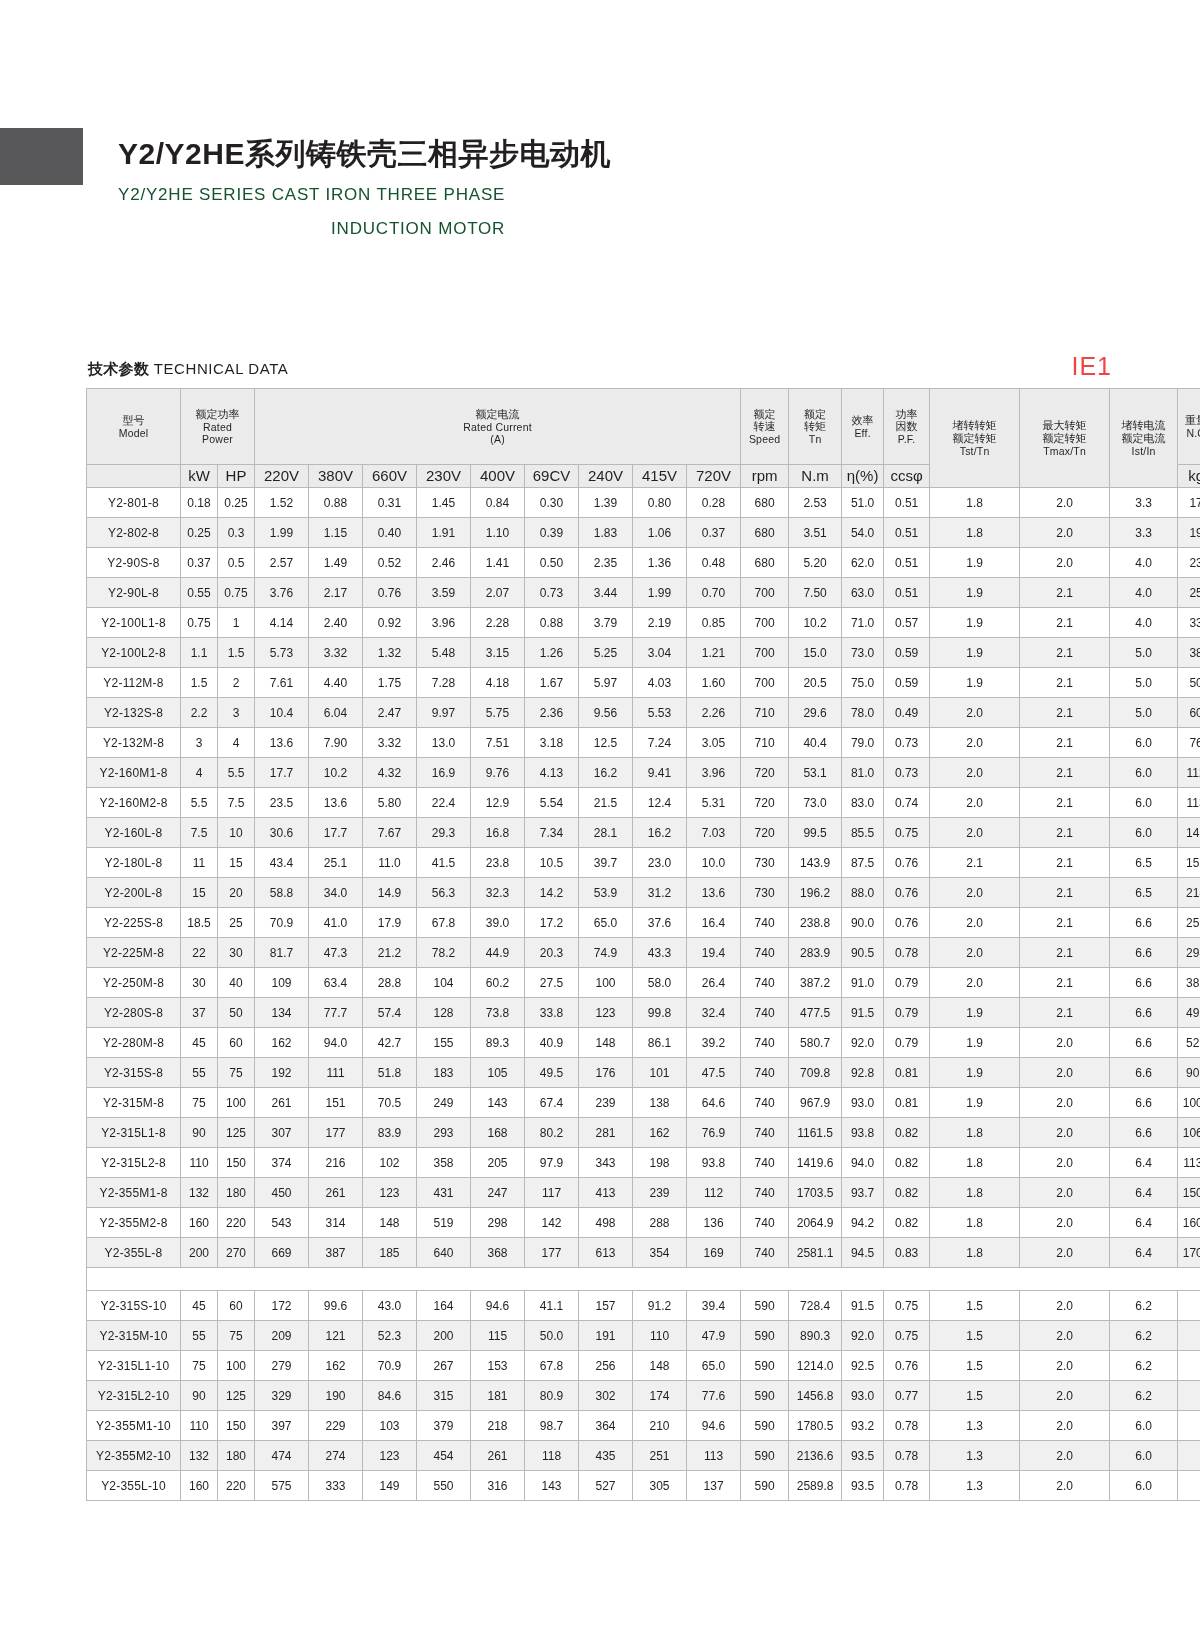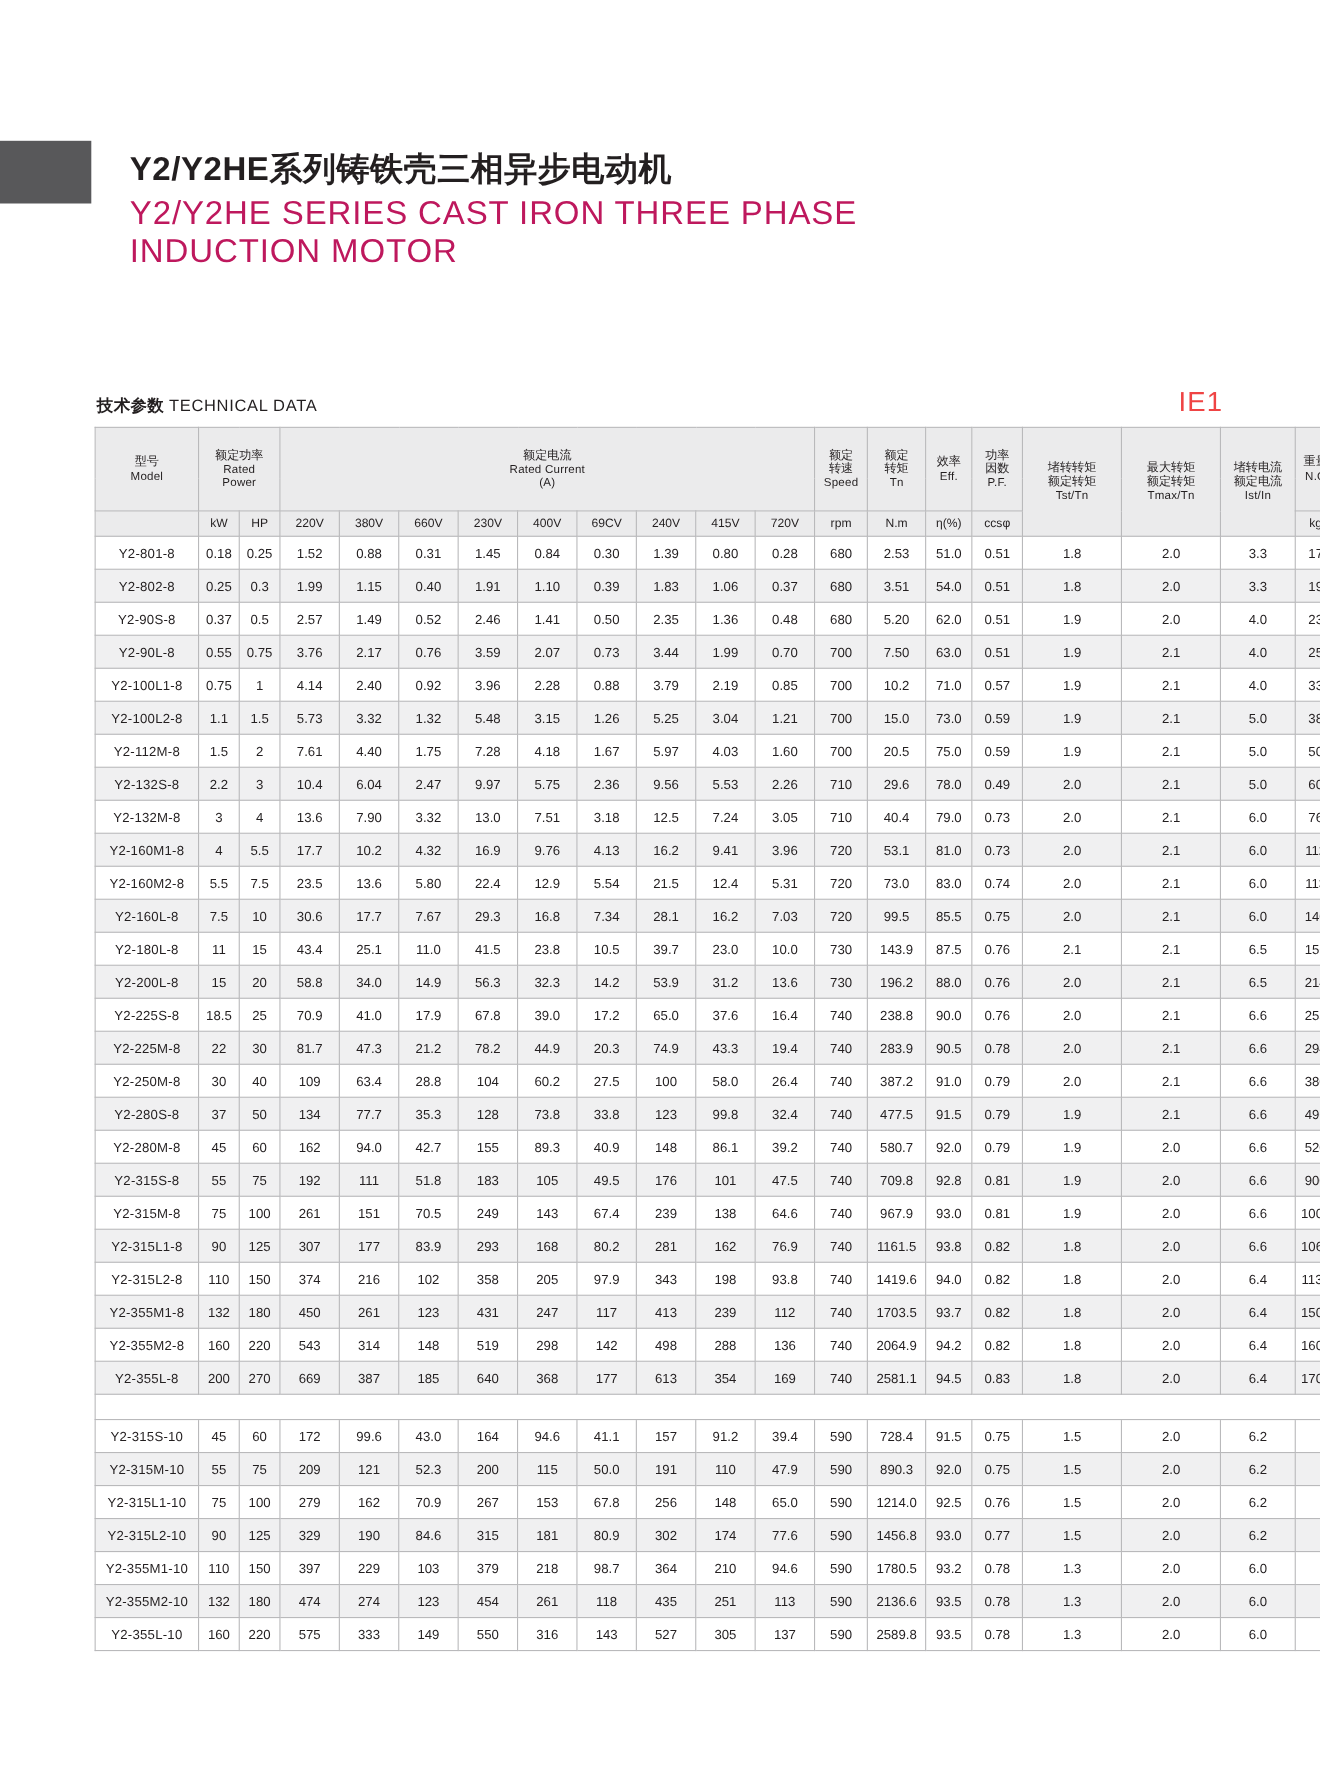--- a/index.html
+++ b/index.html
@@ -43,26 +43,27 @@
     font-size: 30px;
     font-weight: bold;
     letter-spacing: 0.5px;
     color: #231f20;
     white-space: nowrap;
   }
   .title-en {
     position: absolute;
     left: 118px;
     top: 50px;
-    font-size: 30px;
+    font-size: 17px;
     font-weight: normal;
     letter-spacing: 0.8px;
     line-height: 34px;
-    color: #be185d;
+    color: #14532d;
     white-space: pre-line;
+    text-align: right;
   }
   
   .section-label {
     position: absolute;
     left: 88px;
     top: 360px;
     font-size: 15px;
     font-weight: bold;
     color: #231f20;
     letter-spacing: 0.3px;
@@ -110,21 +111,21 @@
     letter-spacing: 0;
   }
   .hdr-en {
     font-size: 10.5px;
     display: block;
     letter-spacing: 0.2px;
   }
   tbody td { height: 29px; font-size: 12px; }
   tbody tr.alt td { background: #f0f0f1; }
   tbody tr td.model { font-size: 12px; letter-spacing: 0.2px; }
-  .unit-row th { height: 22px; font-size: 11px; background: #ebebec; }
+  .unit-row th { height: 22px; font-size: 15px; background: #ebebec; }
   .spacer-row td {
     border: none;
     height: 22px;
     background: #ffffff;
   }
   .grp1 { height: 46px; }
   .grp2 { height: 30px; }
 </style>
 </head>
 <body>
@@ -618,21 +619,21 @@
             <td>2.1</td>
             <td>6.6</td>
             <td>380</td>
           </tr>
           <tr class="alt">
             <td class="model">Y2-280S-8</td>
             <td>37</td>
             <td>50</td>
             <td>134</td>
             <td>77.7</td>
-            <td>35.3</td>
+            <td>57.4</td>
             <td>128</td>
             <td>73.8</td>
             <td>33.8</td>
             <td>123</td>
             <td>99.8</td>
             <td>32.4</td>
             <td>740</td>
             <td>477.5</td>
             <td>91.5</td>
             <td>0.79</td>

